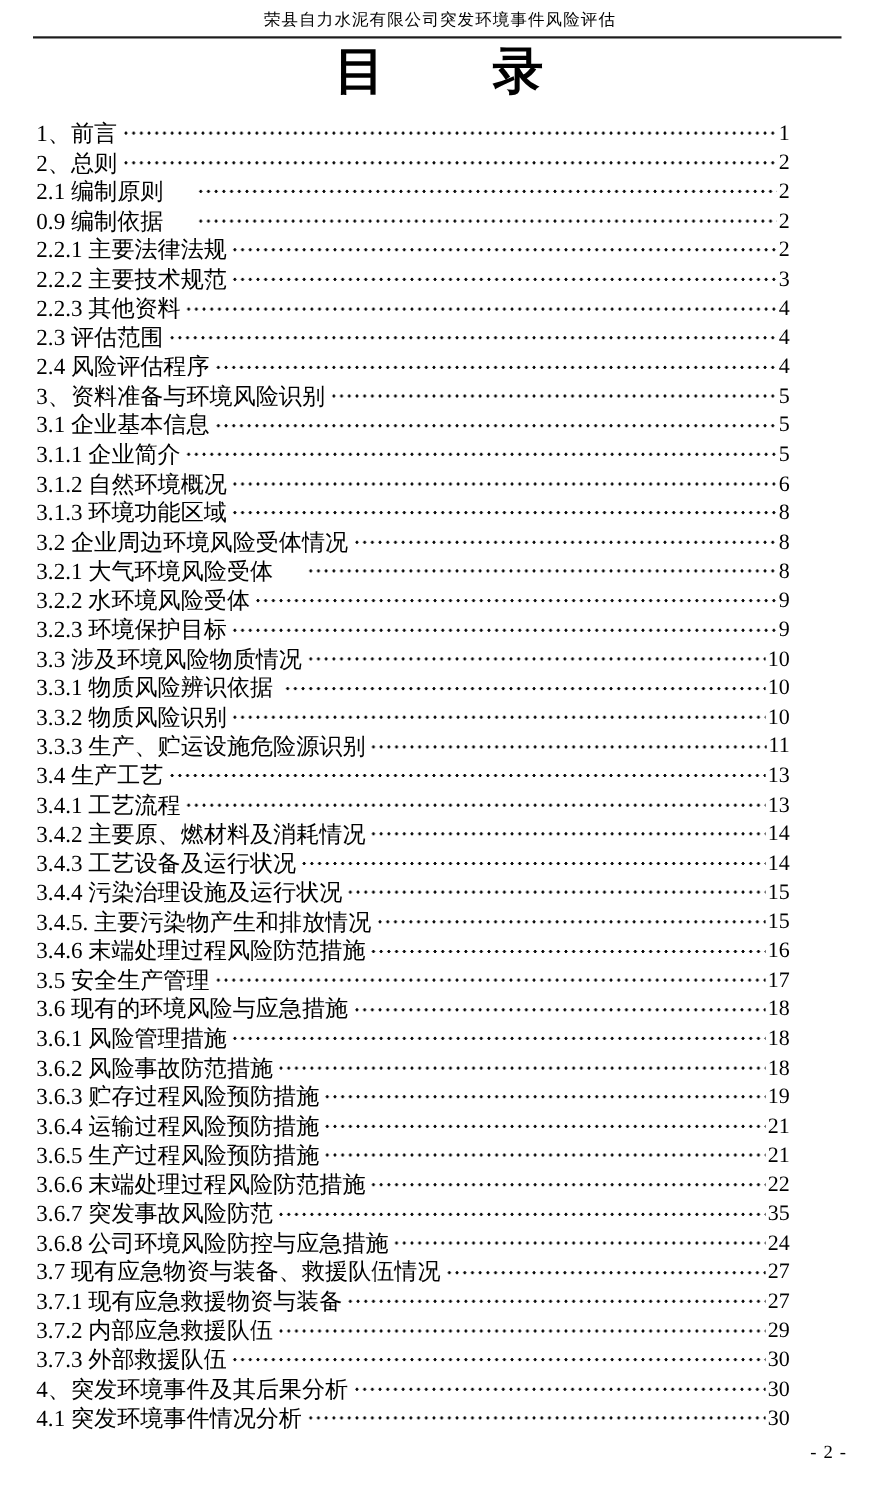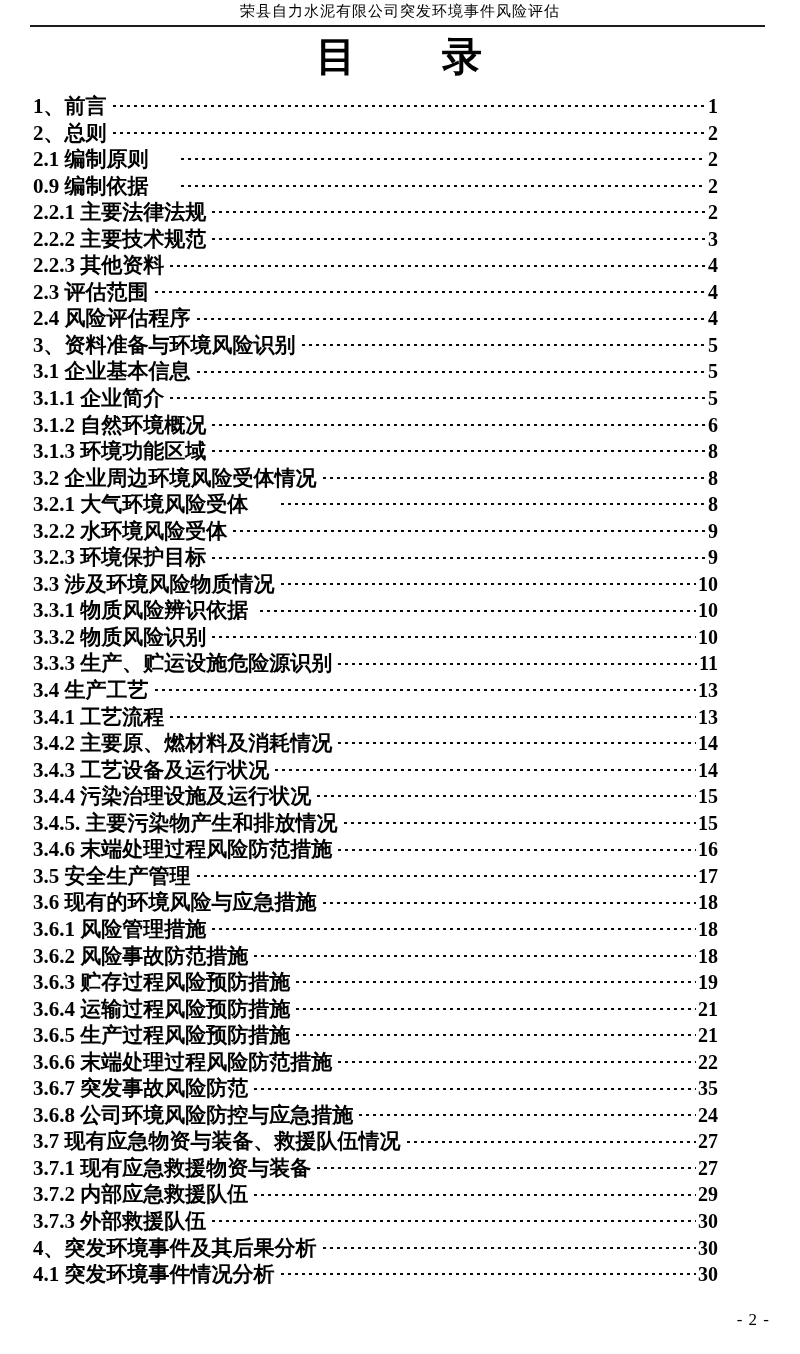--- a/index.html
+++ b/index.html
@@ -7,43 +7,42 @@
   body {
     width: 800px;
     height: 1354px;
     background: #ffffff;
     color: #000000;
     font-family: "Liberation Serif", "DejaVu Serif", serif;
     overflow: hidden;
     position: relative;
   }
   .doc-header {
-    padding-top: 1px;
+    padding-top: 9px;
     text-align: center;
     font-size: 15px;
     line-height: 20px;
     letter-spacing: 1px;
   }
   .header-rule {
     height: 0;
     border-top: 2px solid #1c1c1c;
     margin: 4px 35px 0 30px;
   }
   .toc-title {
     margin: 4px 0 0 0;
     text-align: center;
-    font-size: 40px;
+    font-size: 46px;
     font-weight: bold;
     line-height: 52px;
     letter-spacing: 2px;
     white-space: pre;
   }
   .toc {
-    margin: 10px 82px 0 33px;
-    font-weight: bold;
+    margin: 17px 82px 0 33px;
   }
   .toc-row {
     display: flex;
     align-items: center;
     height: 26.55px;
     font-size: 21px;
     cursor: default;
   }
   .toc-label {
     flex: 0 0 auto;

